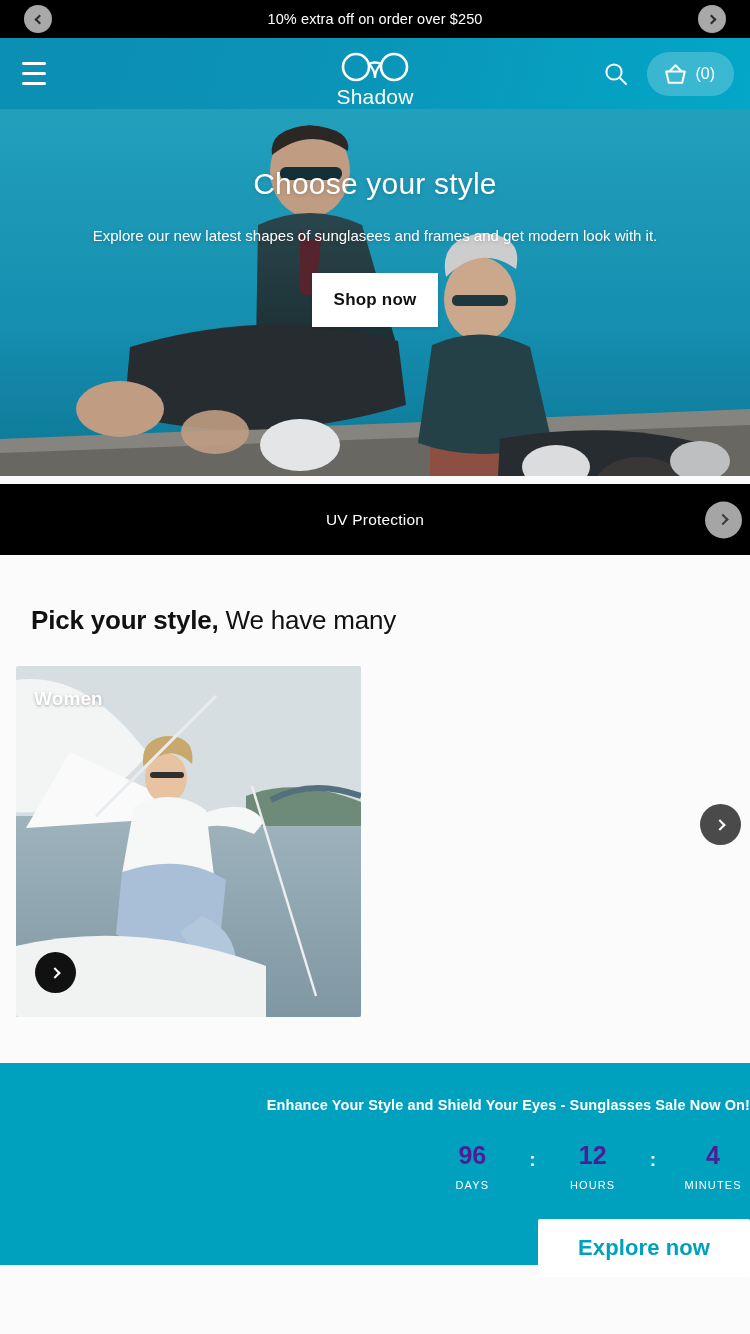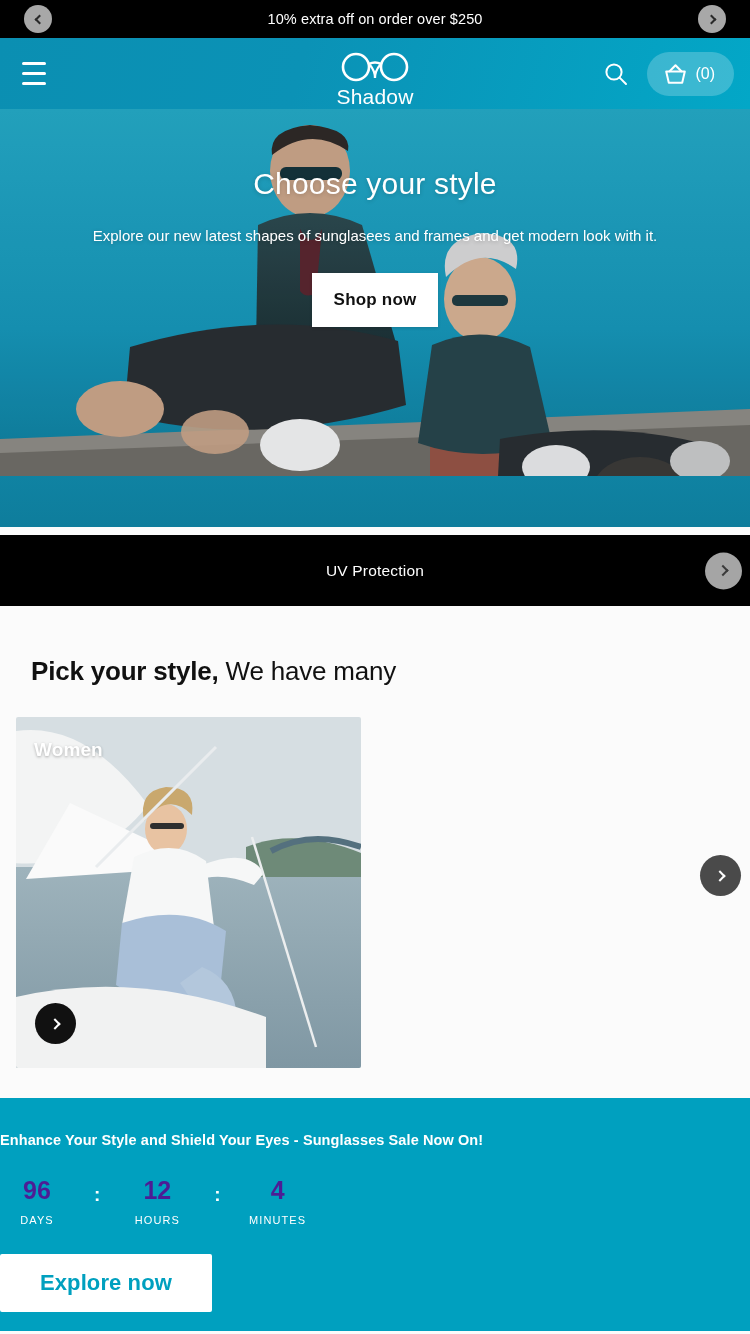--- a/index.html
+++ b/index.html
@@ -65,21 +65,21 @@
   .search-btn { background: none; border: none; cursor: pointer; padding: 4px; display:flex; }
   .cart-pill {
     display: flex; align-items: center; gap: 7px;
     background: rgba(255,255,255,.22);
     border-radius: 26px; padding: 10px 19px 10px 16px; cursor: pointer; border: none;
   }
   .cart-count { color: #fff; font-size: 16px; font-weight: 400; }
 
   
   .hero {
-    position: relative; height: 418px; overflow: hidden;
+    position: relative; height: 367px; overflow: hidden;
     background: linear-gradient(180deg,#1fa3c2 0%, #1596b8 45%, #0e7d9c 100%);
   }
   .hero-photo { position:absolute; inset:0; }
   .hero-overlay {
     position: absolute; inset: 0; display:flex; flex-direction:column;
     align-items:center; padding-top: 58px;
   }
   .hero-title {
     color: #fff; font-size: 30px; font-weight: 400; letter-spacing: .2px;
     text-shadow: 0 1px 4px rgba(0,0,0,.18);
@@ -137,22 +137,22 @@
   .card-arrow.women { left: 19px; bottom: 24px; }
   .carousel-next {
     position: absolute; right: 9px; top: 168px; z-index: 6;
     width: 41px; height: 41px; border-radius: 50%; background: #4a4a4a;
     display:flex; align-items:center; justify-content:center; cursor:pointer; border:none;
   }
   .carousel-next .chev { border-color:#fff; width: 8px; height: 8px; }
 
   
   .promo {
-    margin-top: 30px; height: 233px; background: #00a0bf;
-    display: flex; flex-direction: column; align-items: flex-start; padding-top: 34px;
+    margin-top: 46px; height: 202px; background: #00a0bf;
+    display: flex; flex-direction: column; align-items: flex-end; padding-top: 34px;
   }
   .promo-head {
     color: #fff; font-size: 14.5px; font-weight: 700; letter-spacing: .1px;
   }
   .countdown { display: flex; align-items: flex-start; gap: 0; margin-top: 30px; }
   .cd-unit { display: flex; flex-direction: column; align-items: center; min-width: 74px; }
   .cd-val { color:#4c1d95; font-size: 25px; font-weight: 700; line-height: 1; }
   .cd-lab { color:#fff; font-size: 11px; letter-spacing: 1.1px; margin-top: 11px; }
   .cd-sep { color:#fff; font-size: 19px; font-weight: 700; padding: 6px 20px 0 20px; }
   .explore {

